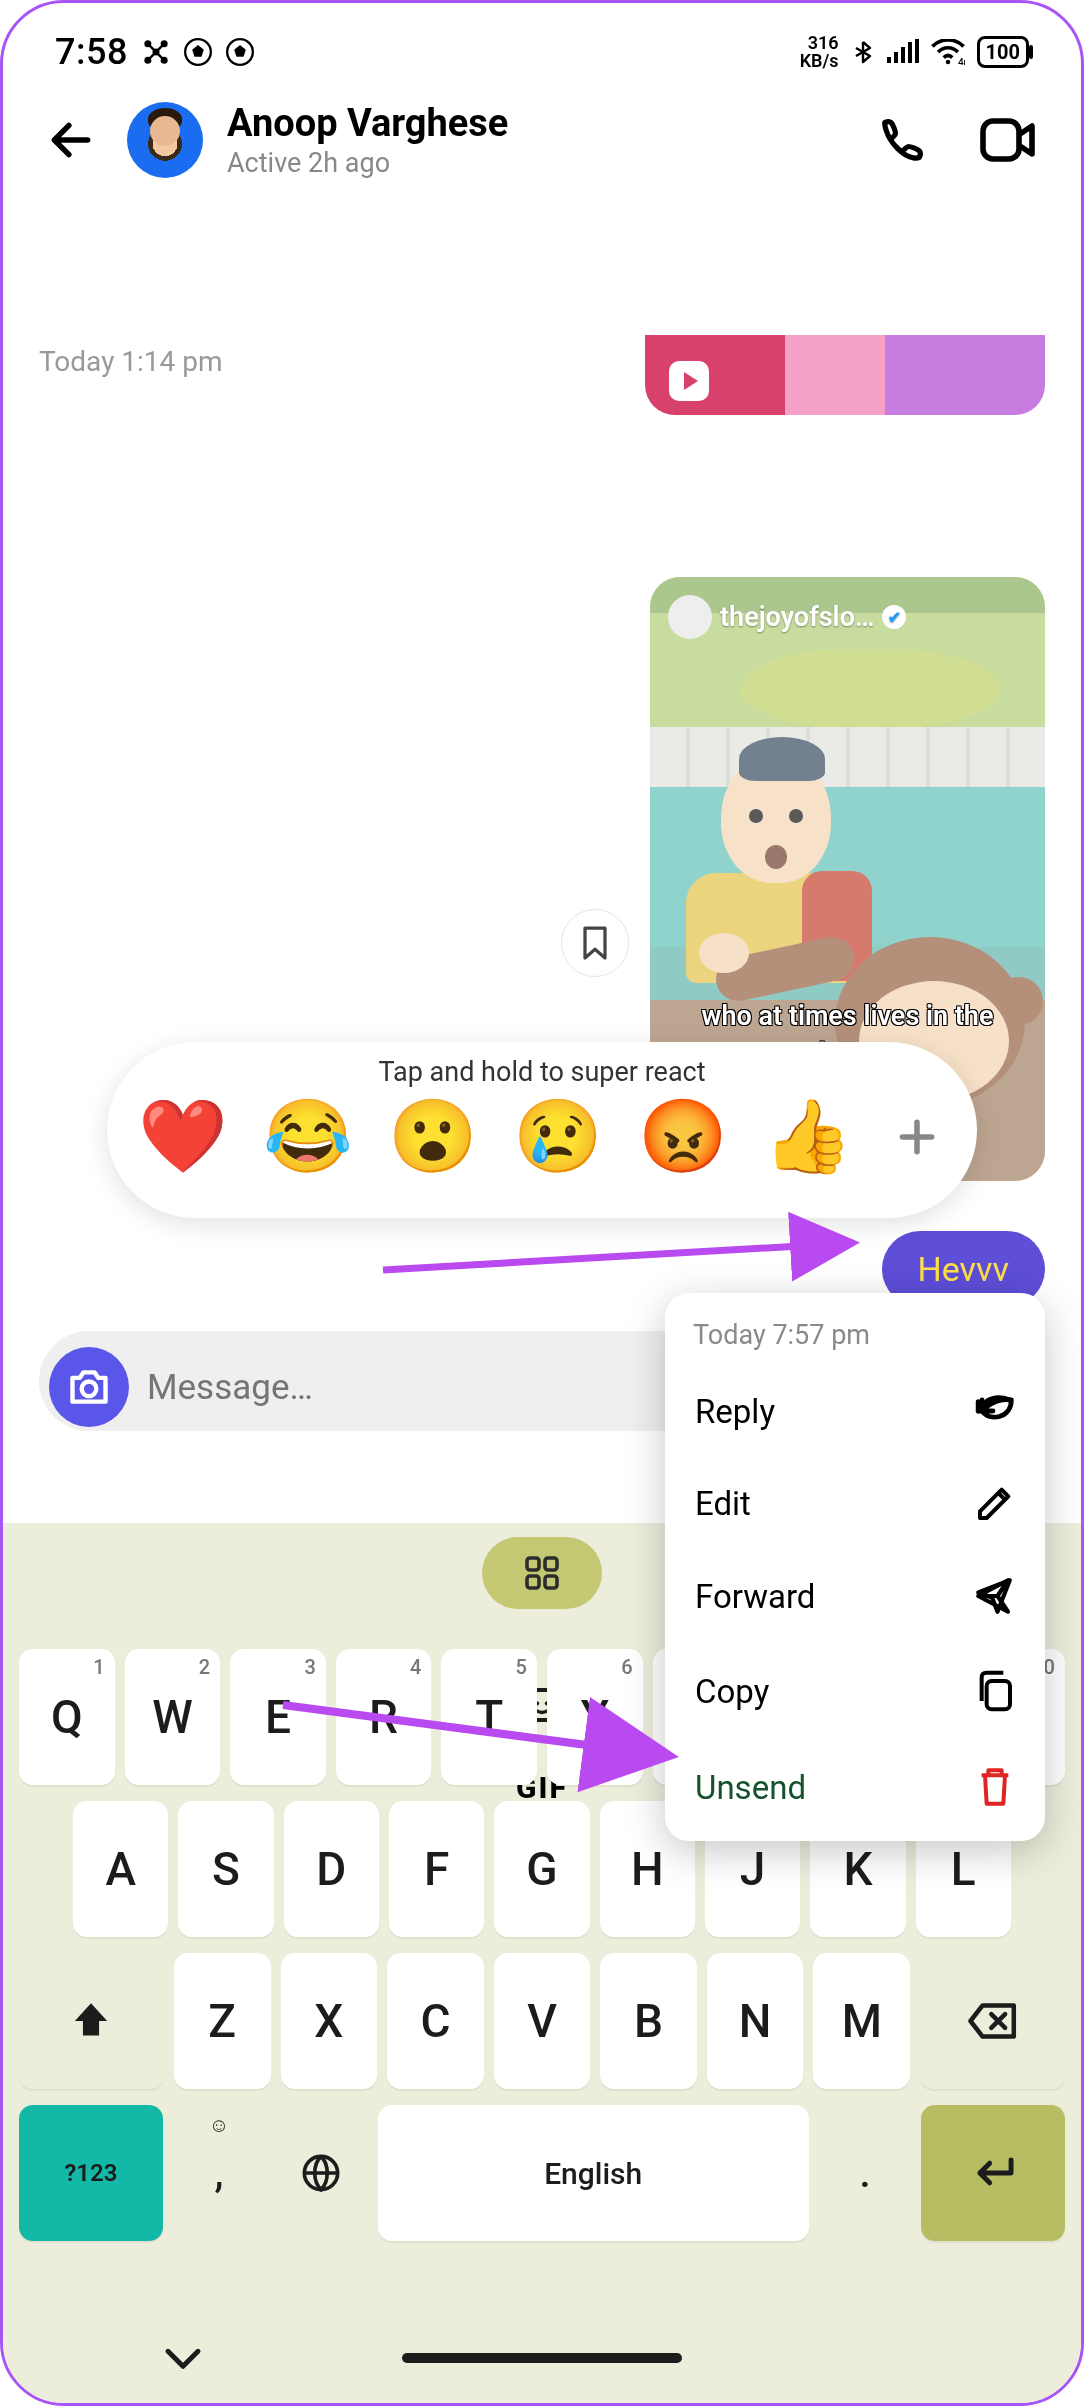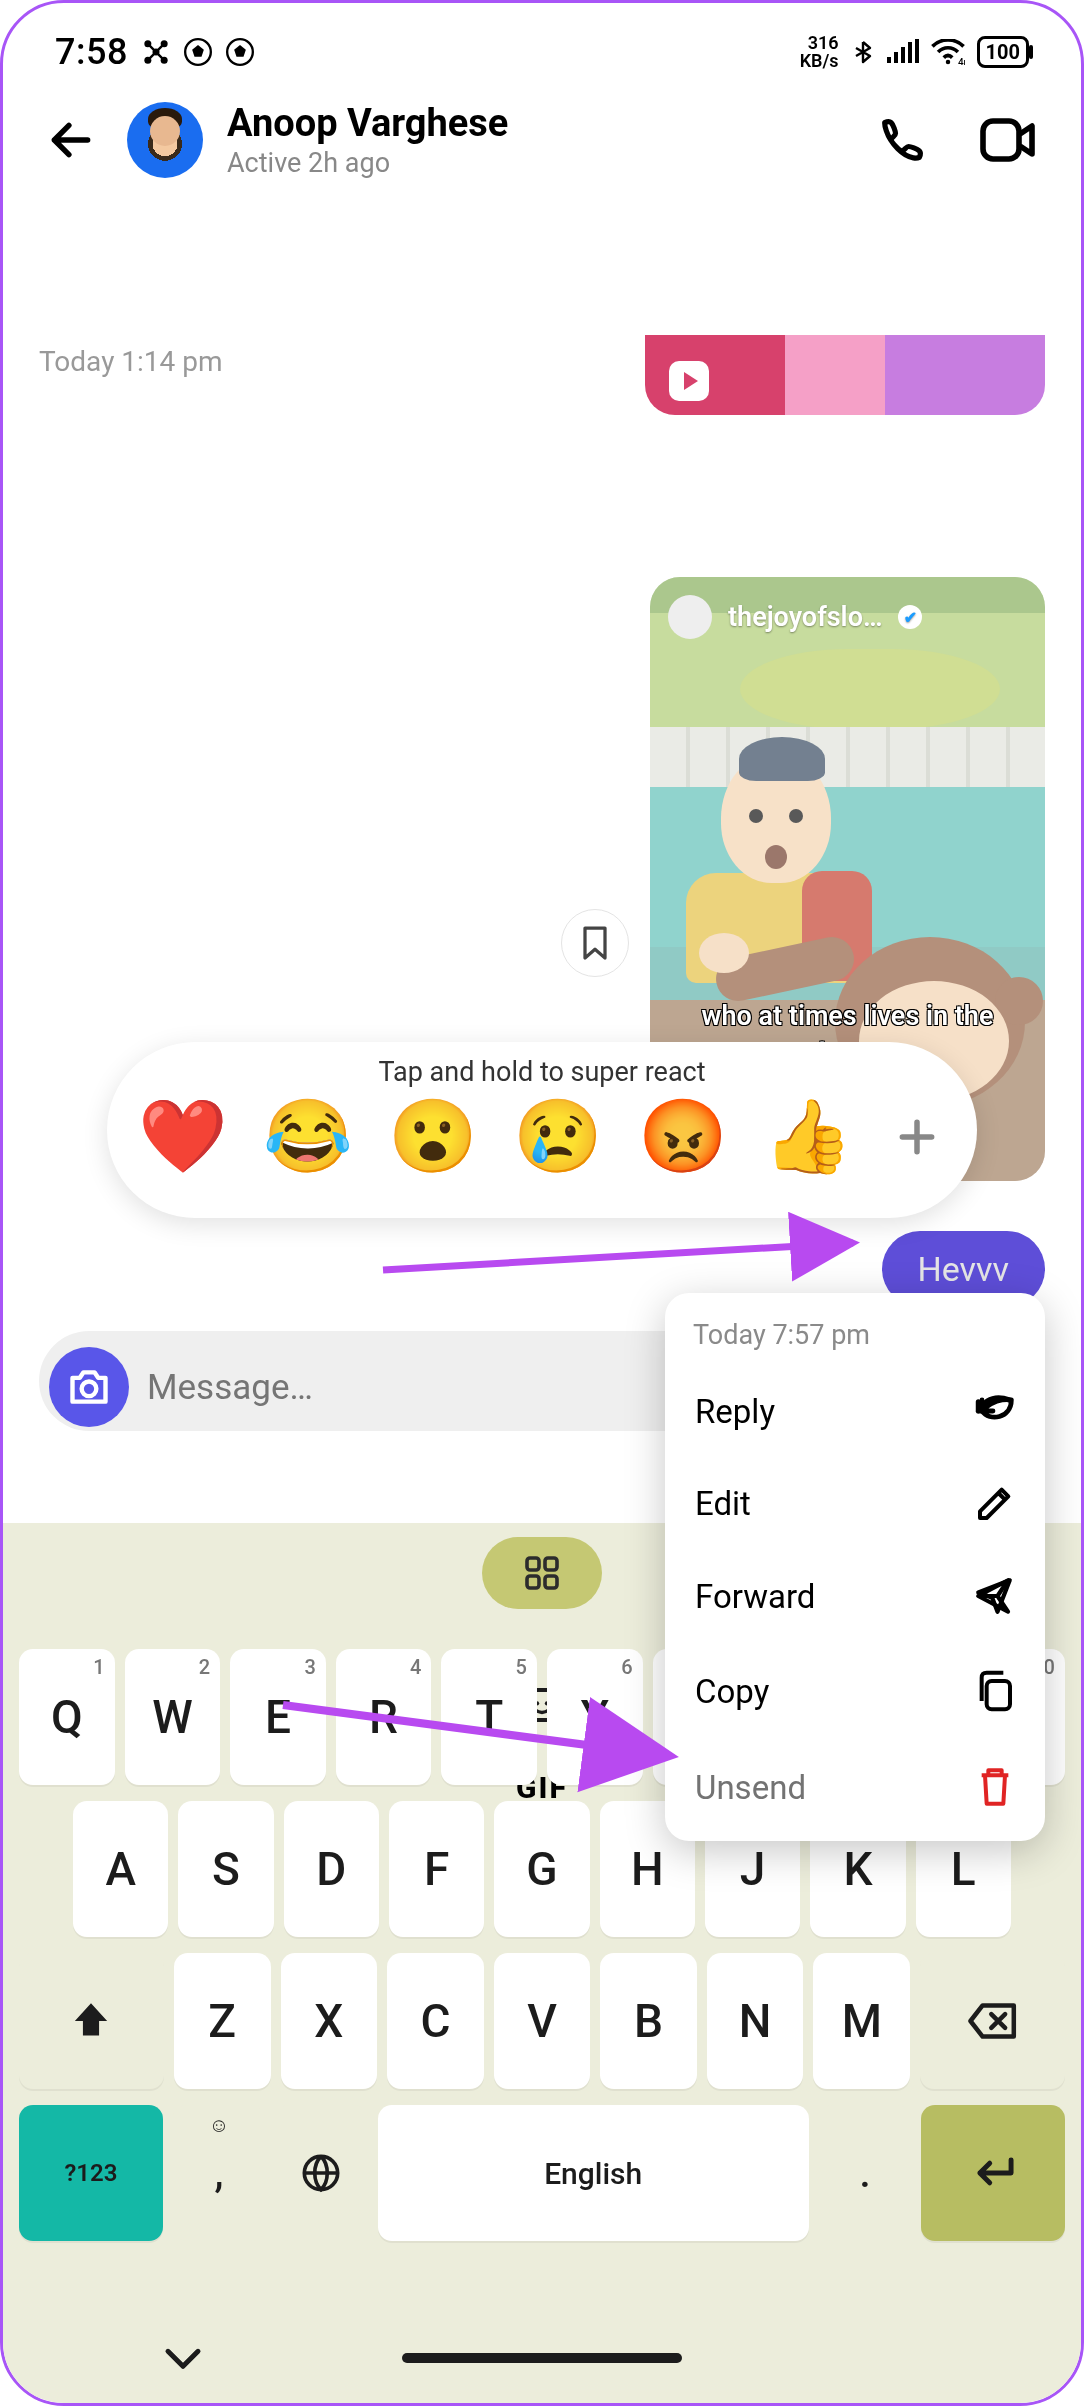--- a/index.html
+++ b/index.html
@@ -29,21 +29,21 @@
   
   .chat-body { position:relative; padding: 0 36px; }
   .reel-top { position:absolute; right:36px; top:-10px; width:400px; height:80px; border-radius: 0 0 30px 30px; background: linear-gradient(90deg,#d7416c 0 35%, #f5a0c7 35% 60%, #c77de0 60% 100%); overflow:hidden; }
   .reel-top .play{ position:absolute; left:24px; bottom:14px; width:40px; height:40px; background:#fff; border-radius:10px; display:flex; align-items:center; justify-content:center;}
   .reel-top .play::before{content:""; border-left:14px solid #d7416c; border-top:9px solid transparent; border-bottom:9px solid transparent; margin-left:3px;}
 
   .date-sep { text-align:left; color:#999; font-size:28px; margin-top:140px; margin-bottom:30px; }
 
   .story-card { position:absolute; right:36px; top:232px; width:395px; height:604px; border-radius:30px; overflow:hidden; background: linear-gradient(180deg, #8fb567 0 6%, #b4d07e 6% 45%, #6bb9b2 45% 70%, #a7886c 70% 100%); }
   .story-card .overlay{ position:absolute; inset:0; background:rgba(255,255,255,0.25);}
-  .story-head { position:absolute; top:18px; left:18px; display:flex; align-items:center; gap:16px; color:#fff; font-weight:600; font-size:27px; text-shadow:0 1px 2px rgba(0,0,0,.4);}
+  .story-head { position:absolute; top:18px; left:18px; display:flex; align-items:center; gap:8px; color:#fff; font-weight:600; font-size:27px; text-shadow:0 1px 2px rgba(0,0,0,.4);}
   .story-head .sav { width:44px; height:44px; border-radius:50%; background:#eee; }
   .story-head .ver { width:24px; height:24px; border-radius:50%; background:#fff; display:flex; align-items:center; justify-content:center; color:#1a9cff; font-size:16px;}
   .story-caption { position:absolute; bottom:112px; left:0; right:0; text-align:center; color:#fff; font-weight:600; font-size:27px; text-shadow: -1px -1px 0 #000, 1px -1px 0 #000, -1px 1px 0 #000, 1px 1px 0 #000; line-height:1.3;}
   
   .story-card .lamp{position:absolute; top:72px; left:90px; width:260px; height:80px; background:#c0d36f; border-radius:50%/60%;}
   .story-card .ceiling{position:absolute; top:150px; left:0; right:0; height:60px; background:repeating-linear-gradient(90deg,#e3e5de 0 36px,#cfd2c9 36px 40px);}
   .story-card .wall{position:absolute; top:210px; left:0; right:0; height:160px; background:#6bc4bd;}
   .story-card .man{position:absolute; top:176px; left:36px; width:180px; height:230px;}
   .story-card .man .head{width:110px;height:130px;background:#f5d7b6;border-radius:50% 50% 46% 46%;position:relative;margin:0 auto;}
   .story-card .man .hair{position:absolute;top:-16px;left:18px;width:86px;height:44px;background:#44566b;border-radius:50% 50% 20% 20%;}
@@ -63,31 +63,31 @@
 
   
   .reaction-bar { position:absolute; left:104px; top:697px; width:870px; height:176px; background:#fff; border-radius:88px; box-shadow: 0 6px 26px rgba(0,0,0,0.12); display:flex; flex-direction:column; align-items:center; padding:14px 30px 10px 30px; z-index:5;}
   .reaction-hint { font-size:27px; color:#333; margin-bottom:6px;}
   .reaction-row { display:flex; align-items:center; justify-content:space-between; width:100%; }
   .react-emoji { font-size:72px; width:92px; text-align:center; cursor:pointer; }
   .react-heart { color:#e0245e; }
   .react-add { width:60px; height:60px; display:flex; align-items:center; justify-content:center; color:#888;}
 
   
-  .msg-bubble { position:absolute; right:36px; top:886px; background:#5e4ed8; color:#e5e5e5; font-size:34px; padding:18px 36px; border-radius:40px; z-index:3;}
+  .msg-bubble { position:absolute; right:36px; top:886px; background:#5e4ed8; color:#fde047; font-size:34px; padding:18px 36px; border-radius:40px; z-index:3;}
 
   
   .arrow { position:absolute; z-index:60; pointer-events:none;}
   .arrow svg { overflow:visible; }
 
   
   .ctx-menu { position:absolute; right:36px; top:948px; width:380px; background:#fff; border-radius:24px; box-shadow:0 10px 40px rgba(0,0,0,0.22); z-index:50; padding: 18px 0 6px 0;}
   .ctx-time { color:#8a8a8a; font-size:27px; padding: 8px 28px 14px 28px;}
   .ctx-item { display:flex; align-items:center; justify-content:space-between; padding: 26px 30px; font-size:33px; cursor:pointer;}
-  .ctx-item.danger { color:#737373; }
+  .ctx-item.danger { color:#14532d; }
   .ctx-item.danger svg { stroke:#e02424; }
 
   
   .composer { position:absolute; left:36px; right:36px; top:986px; height:100px; background:#efefef; border-radius:54px; display:flex; align-items:center; padding:12px 20px 0 10px; gap:18px; z-index:2;}
   .cam-btn { width:80px; height:80px; border-radius:50%; background:#5956e9; display:flex; align-items:center; justify-content:center; }
   .composer-input { flex:1; font-size:35px; color:#8a8a8a; background:transparent; border:none; outline:none;}
 
   
   .keyboard { position:absolute; left:0; right:0; bottom:0; height:880px; background:#eceddb; z-index:1; padding:14px 12px 0 12px;}
   .kb-toolbar { display:flex; align-items:center; height:96px; gap:10px; padding:0 10px;flex-direction:column;}

